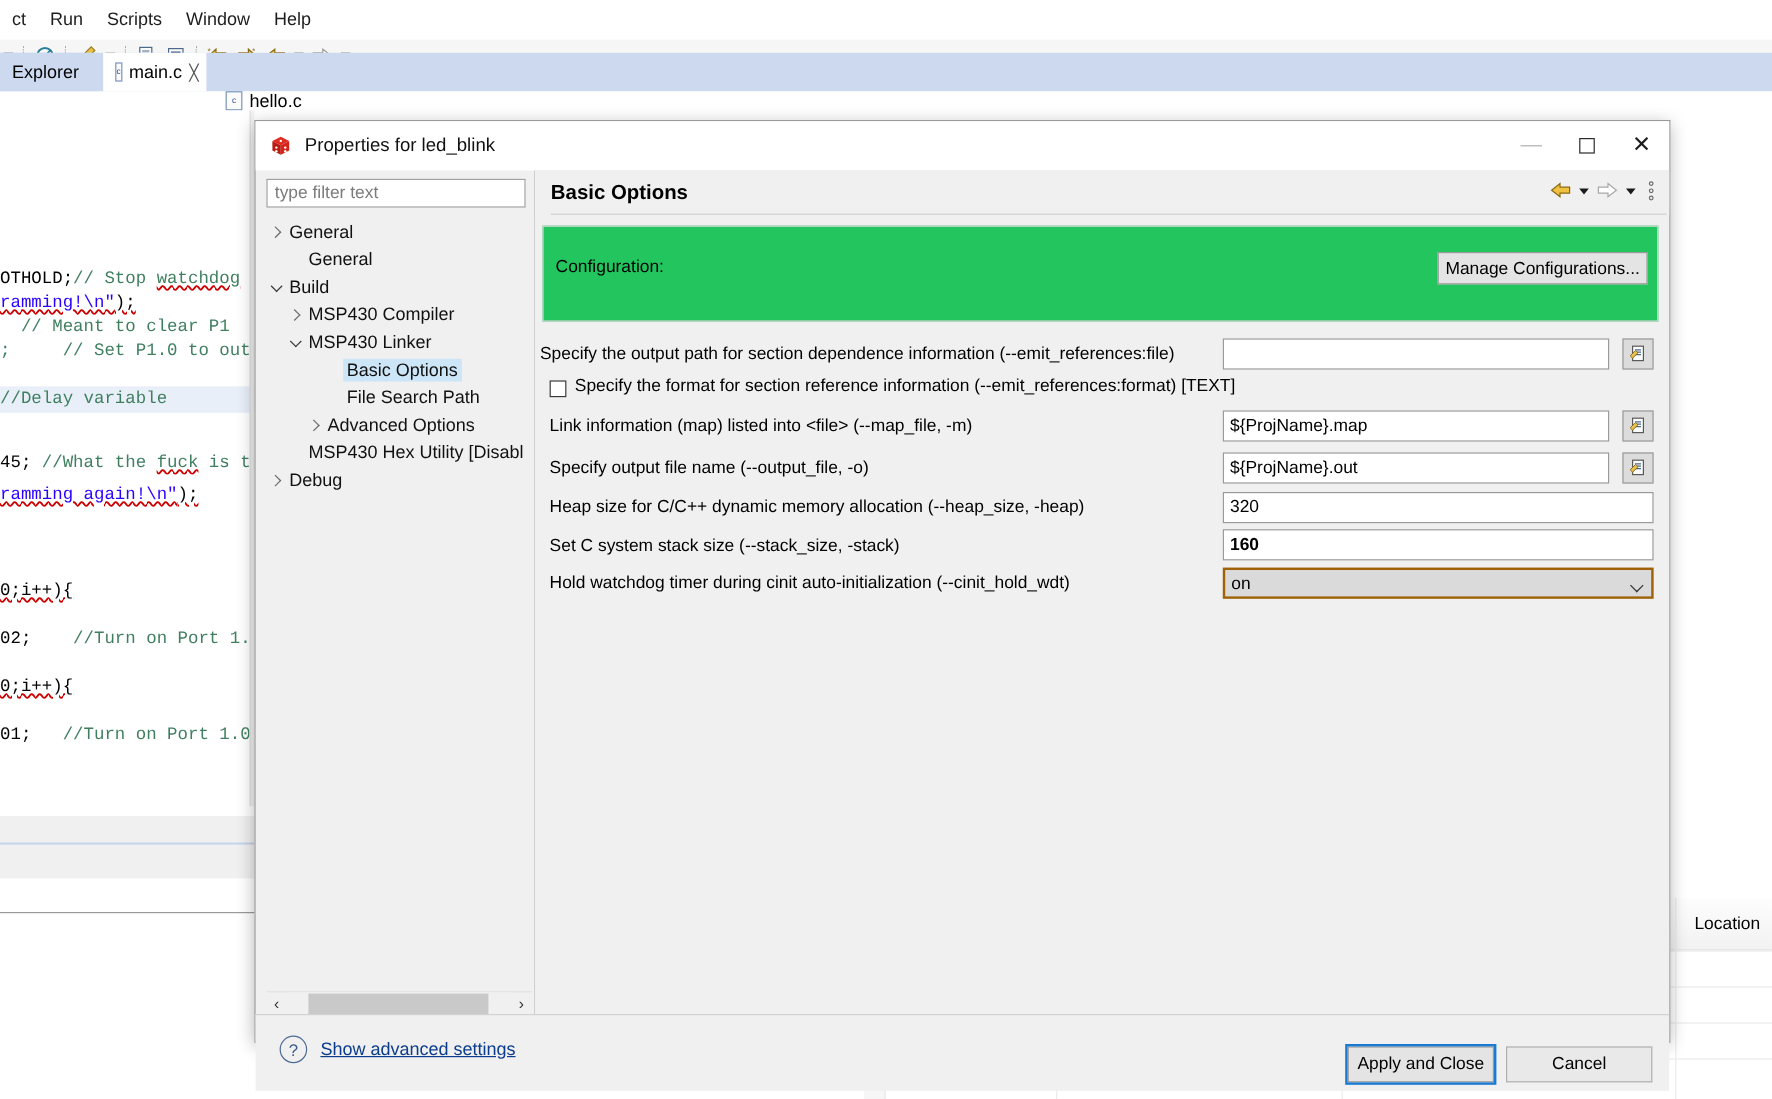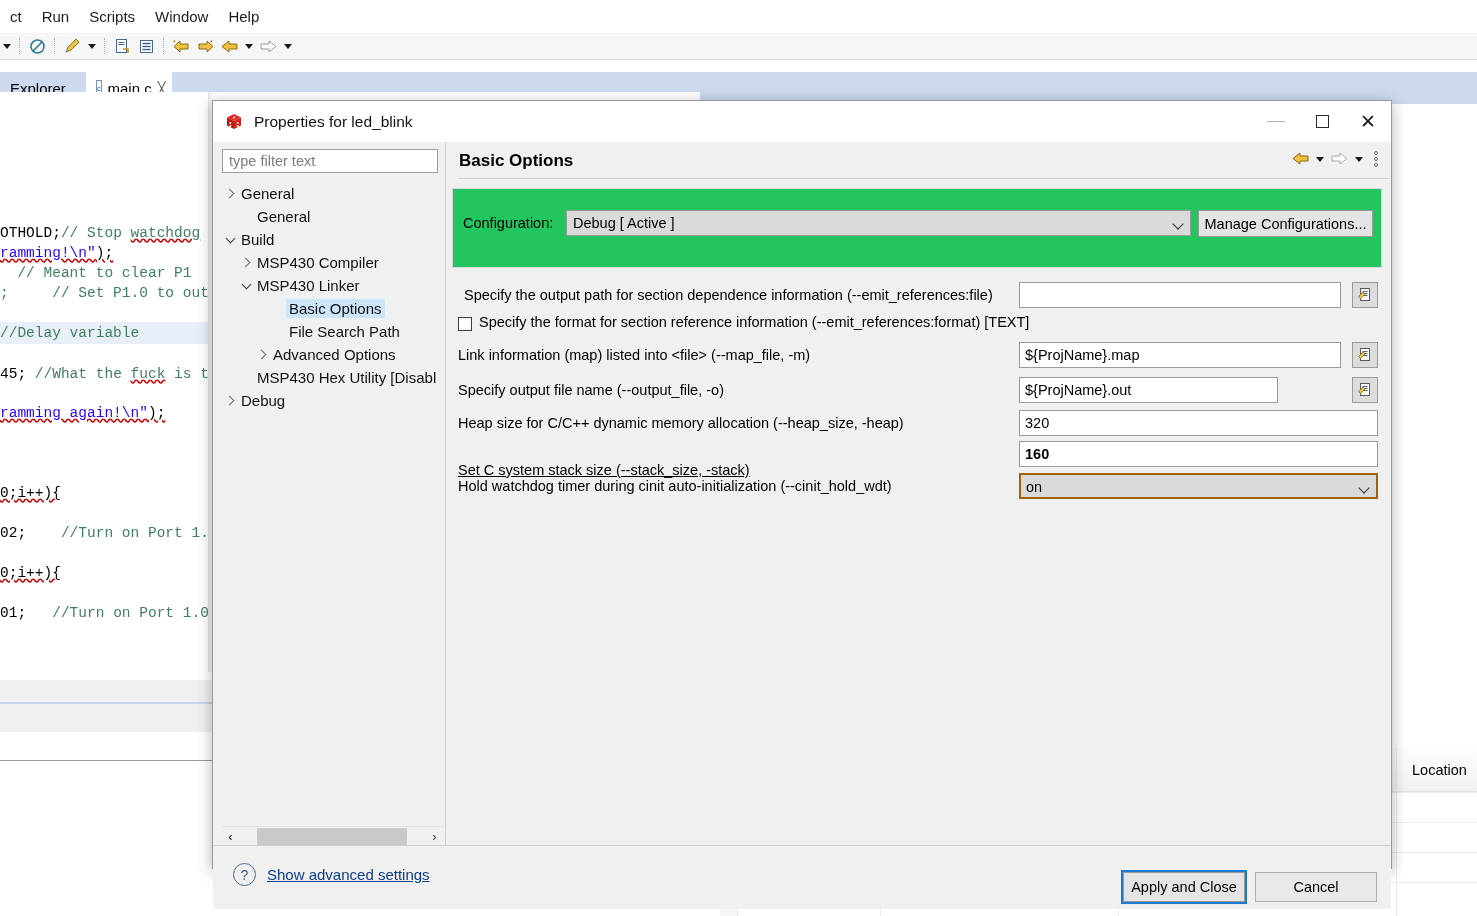--- a/index.html
+++ b/index.html
@@ -30,21 +30,21 @@
   .tb-ico { width: 22px; height: 22px; display: inline-flex; align-items: center; justify-content: center; }
   .tb-sep { width: 1px; height: 16px; border-left: 1px dotted #aaa; margin: 0 4px; }
   .tb-caret { width: 13px; height: 22px; display: inline-flex; align-items: center; justify-content: center; }
   .tb-caret::after {
     content: ""; width: 0; height: 0;
     border-left: 4px solid transparent; border-right: 4px solid transparent;
     border-top: 5px solid #1a1a1a;
   }
 
   .ide-tabrow {
-    position: absolute; left: 0; top: 72px; width: 1477px; height: 32px;
+    position: absolute; left: 0; top: 44px; width: 1477px; height: 32px;
     background: #ccd9ef;
   }
   .tab {
     position: absolute; top: 0; height: 32px;
     display: flex; align-items: center; gap: 6px; padding: 0 10px;
     font-size: 15px; color: #000;
   }
   .tab.active { background: #ffffff; }
   .tab.pane-title { background: #ccd9ef; }
   .cfile-ico {
@@ -319,21 +319,21 @@
   </div>
 
   <div class="editor">
     <div class="hl-line" id="hl" style="top: 230px;"></div>
     <div id="code-host">
         <div class="code-line" style="top: 133px;"><span class="c-pln">OTHOLD;</span><span class="c-cmt">// Stop </span><span class="c-cmt squig">watchdog</span></div>
         <div class="code-line" style="top: 153px;"><span class="c-str squig">ramming!\n"</span><span class="c-pln squig">);</span></div>
         <div class="code-line" style="top: 173px;"><span class="c-cmt">  // Meant to clear P1</span></div>
         <div class="code-line" style="top: 193px;"><span class="c-cmt">;     // Set P1.0 to out</span></div>
         <div class="code-line" style="top: 233px;"><span class="c-cmt">//Delay variable</span></div>
-        <div class="code-line" style="top: 274px;"><span class="c-pln">45; </span><span class="c-cmt">//What the </span><span class="c-cmt squig">fuck</span><span class="c-cmt"> is t</span></div>
+        <div class="code-line" style="top: 286px;"><span class="c-pln">45; </span><span class="c-cmt">//What the </span><span class="c-cmt squig">fuck</span><span class="c-cmt"> is t</span></div>
         <div class="code-line" style="top: 313px;"><span class="c-str squig">ramming again!\n"</span><span class="c-pln squig">);</span></div>
         <div class="code-line" style="top: 393px;"><span class="c-pln squig">0;i++){</span></div>
         <div class="code-line" style="top: 433px;"><span class="c-pln">02;    </span><span class="c-cmt">//Turn on Port 1.</span></div>
         <div class="code-line" style="top: 473px;"><span class="c-pln squig">0;i++){</span></div>
         <div class="code-line" style="top: 513px;"><span class="c-pln">01;   </span><span class="c-cmt">//Turn on Port 1.0</span></div>
       </div>
   </div>
   <div class="editor-vsb"></div>
 
   <div class="ide-lowerpanel">
@@ -488,30 +488,26 @@
                 <i></i>
                 <i></i>
                 <i></i>
               </div>
           </div>
           <div class="hdr-rule"></div>
         </div>
 
         <div class="cfg-group">
           <div class="cfg-label">Configuration:</div>
-          <div class="cfg-select">
-            <span>Debug  [ Active ]</span>
-            <span class="arr"></span>
-          </div>
           <div class="cfg-btn">Manage Configurations...</div>
         </div>
 
         <div id="opts-host">
             <div class="opt-row" style="top: 140px;">
-              <span class="opt-label" style="left: 18px; top: 5px;">Specify the output path for section dependence information (--emit_references:file)</span>
+              <span class="opt-label" style="left: 4px; top: 5px;">Specify the output path for section dependence information (--emit_references:file)</span>
               <span class="opt-input" style="left: 573px; top: 0px; width: 322px;"><span></span></span>
               <span class="browse-btn" style="left: 906px; top: 0px;">
                 <svg width="16" height="16" viewBox="0 0 16 16">
                   <rect x="3.5" y="1.5" width="9" height="12" fill="#fcfcfc" stroke="#5a5a5a" stroke-width="1"></rect>
                   <line x1="5.5" y1="4.5" x2="10.5" y2="4.5" stroke="#4a6a8a"></line>
                   <line x1="5.5" y1="6.5" x2="10.5" y2="6.5" stroke="#4a6a8a"></line>
                   <line x1="5.5" y1="8.5" x2="10.5" y2="8.5" stroke="#4a6a8a"></line>
                   <path d="M1.5 9.5 L6 5 L8 7 L3.5 11.5 Z" fill="#e8c14a" stroke="#8a6a20" stroke-width=".8"></path>
                 </svg>
               </span>
@@ -528,37 +524,37 @@
                   <rect x="3.5" y="1.5" width="9" height="12" fill="#fcfcfc" stroke="#5a5a5a" stroke-width="1"></rect>
                   <line x1="5.5" y1="4.5" x2="10.5" y2="4.5" stroke="#4a6a8a"></line>
                   <line x1="5.5" y1="6.5" x2="10.5" y2="6.5" stroke="#4a6a8a"></line>
                   <line x1="5.5" y1="8.5" x2="10.5" y2="8.5" stroke="#4a6a8a"></line>
                   <path d="M1.5 9.5 L6 5 L8 7 L3.5 11.5 Z" fill="#e8c14a" stroke="#8a6a20" stroke-width=".8"></path>
                 </svg>
               </span>
             </div>
             <div class="opt-row" style="top: 235px;">
               <span class="opt-label" style="left: 12px; top: 5px;">Specify output file name (--output_file, -o)</span>
-              <span class="opt-input" style="left: 573px; top: 0px; width: 259px;"><span>${ProjName}.out</span></span>
+              <span class="opt-input" style="left: 573px; top: 0px; width: 322px;"><span>${ProjName}.out</span></span>
               <span class="browse-btn" style="left: 906px; top: 0px;">
                 <svg width="16" height="16" viewBox="0 0 16 16">
                   <rect x="3.5" y="1.5" width="9" height="12" fill="#fcfcfc" stroke="#5a5a5a" stroke-width="1"></rect>
                   <line x1="5.5" y1="4.5" x2="10.5" y2="4.5" stroke="#4a6a8a"></line>
                   <line x1="5.5" y1="6.5" x2="10.5" y2="6.5" stroke="#4a6a8a"></line>
                   <line x1="5.5" y1="8.5" x2="10.5" y2="8.5" stroke="#4a6a8a"></line>
                   <path d="M1.5 9.5 L6 5 L8 7 L3.5 11.5 Z" fill="#e8c14a" stroke="#8a6a20" stroke-width=".8"></path>
                 </svg>
               </span>
             </div>
             <div class="opt-row" style="top: 268px;">
               <span class="opt-label" style="left: 12px; top: 5px;">Heap size for C/C++ dynamic memory allocation (--heap_size, -heap)</span>
               <span class="opt-input" style="left: 573px; top: 0px; width: 359px;"><span>320</span></span>
             </div>
             <div class="opt-row" style="top: 299px;">
-              <span class="opt-label" style="left: 12px; top: 21px; text-decoration: underline;">Set C system stack size (--stack_size, -stack)</span>
+              <span class="opt-label" style="left: 12px; top: 6px;">Set C system stack size (--stack_size, -stack)</span>
               <span class="opt-input" style="left: 573px; top: 0px; width: 359px; font-weight: bold;"><span>160</span></span>
             </div>
             <div class="opt-row" style="top: 331px;">
               <span class="opt-label" style="left: 12px; top: 5px;">Hold watchdog timer during cinit auto-initialization (--cinit_hold_wdt)</span>
               <span class="opt-select" style="left: 573px; top: 0px; width: 359px;"><span>on</span><span class="arr"></span></span>
             </div>
           </div>
       </div>
 
       <div class="dlg-footer">

